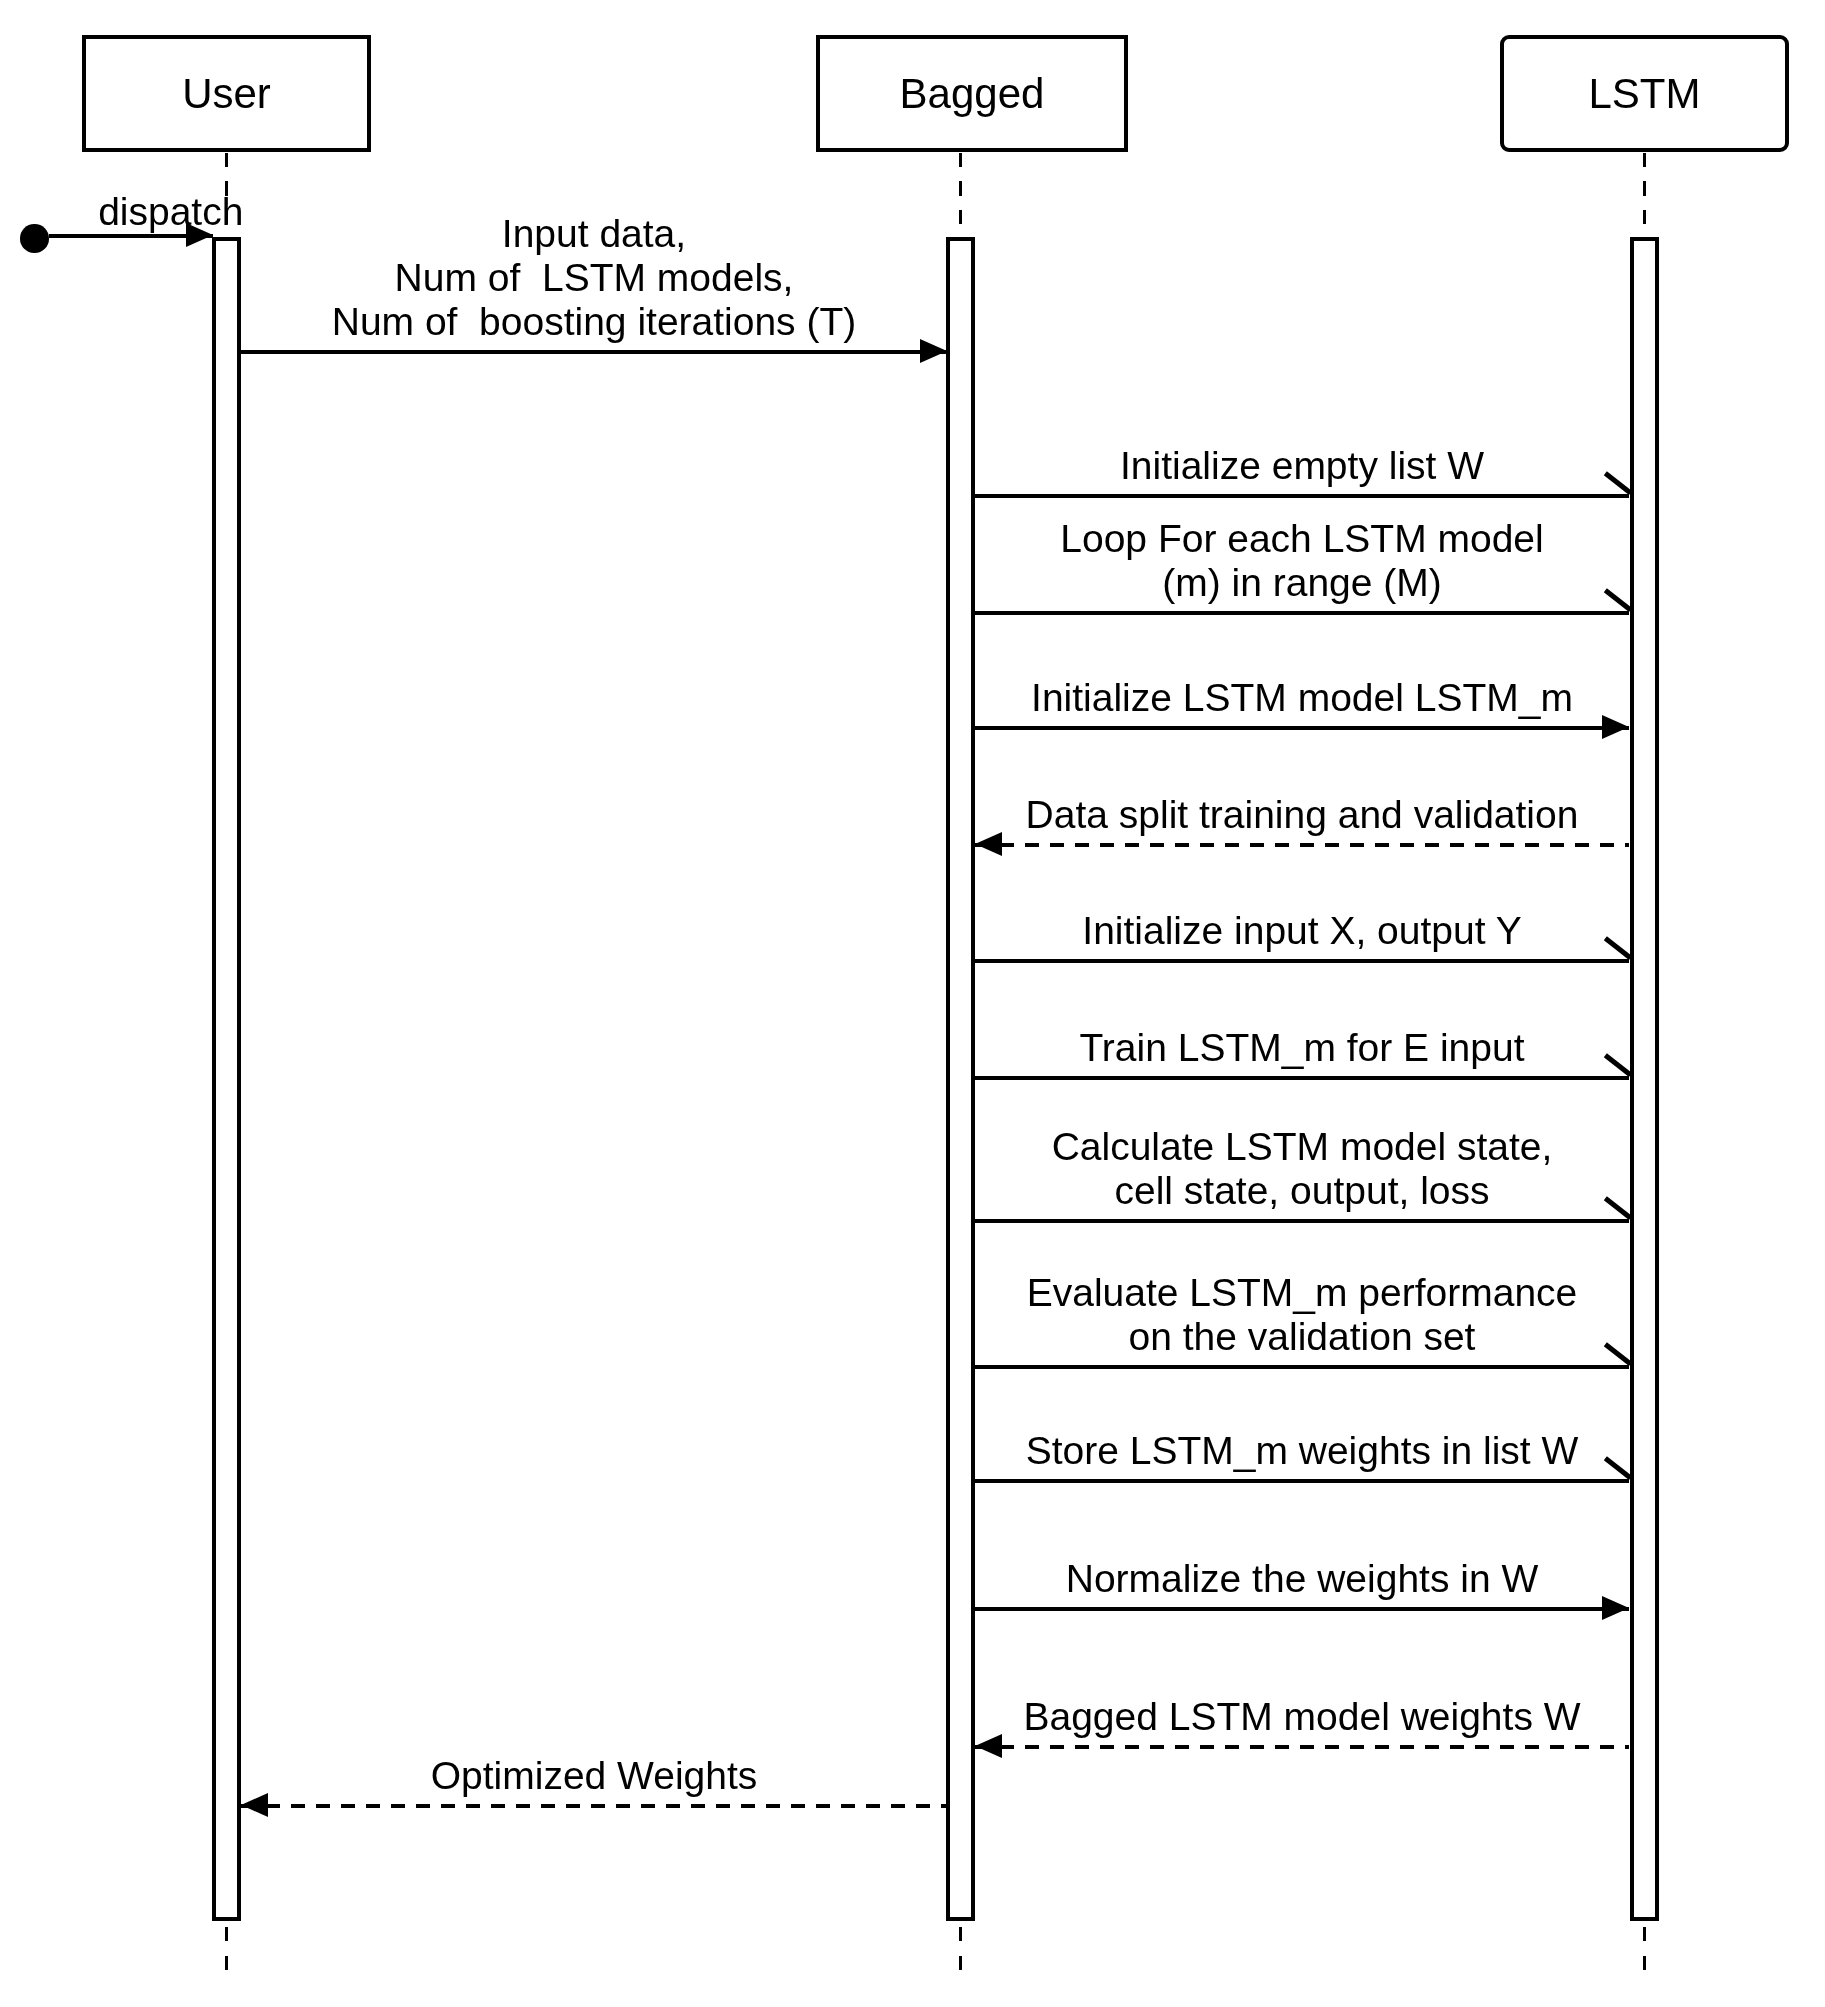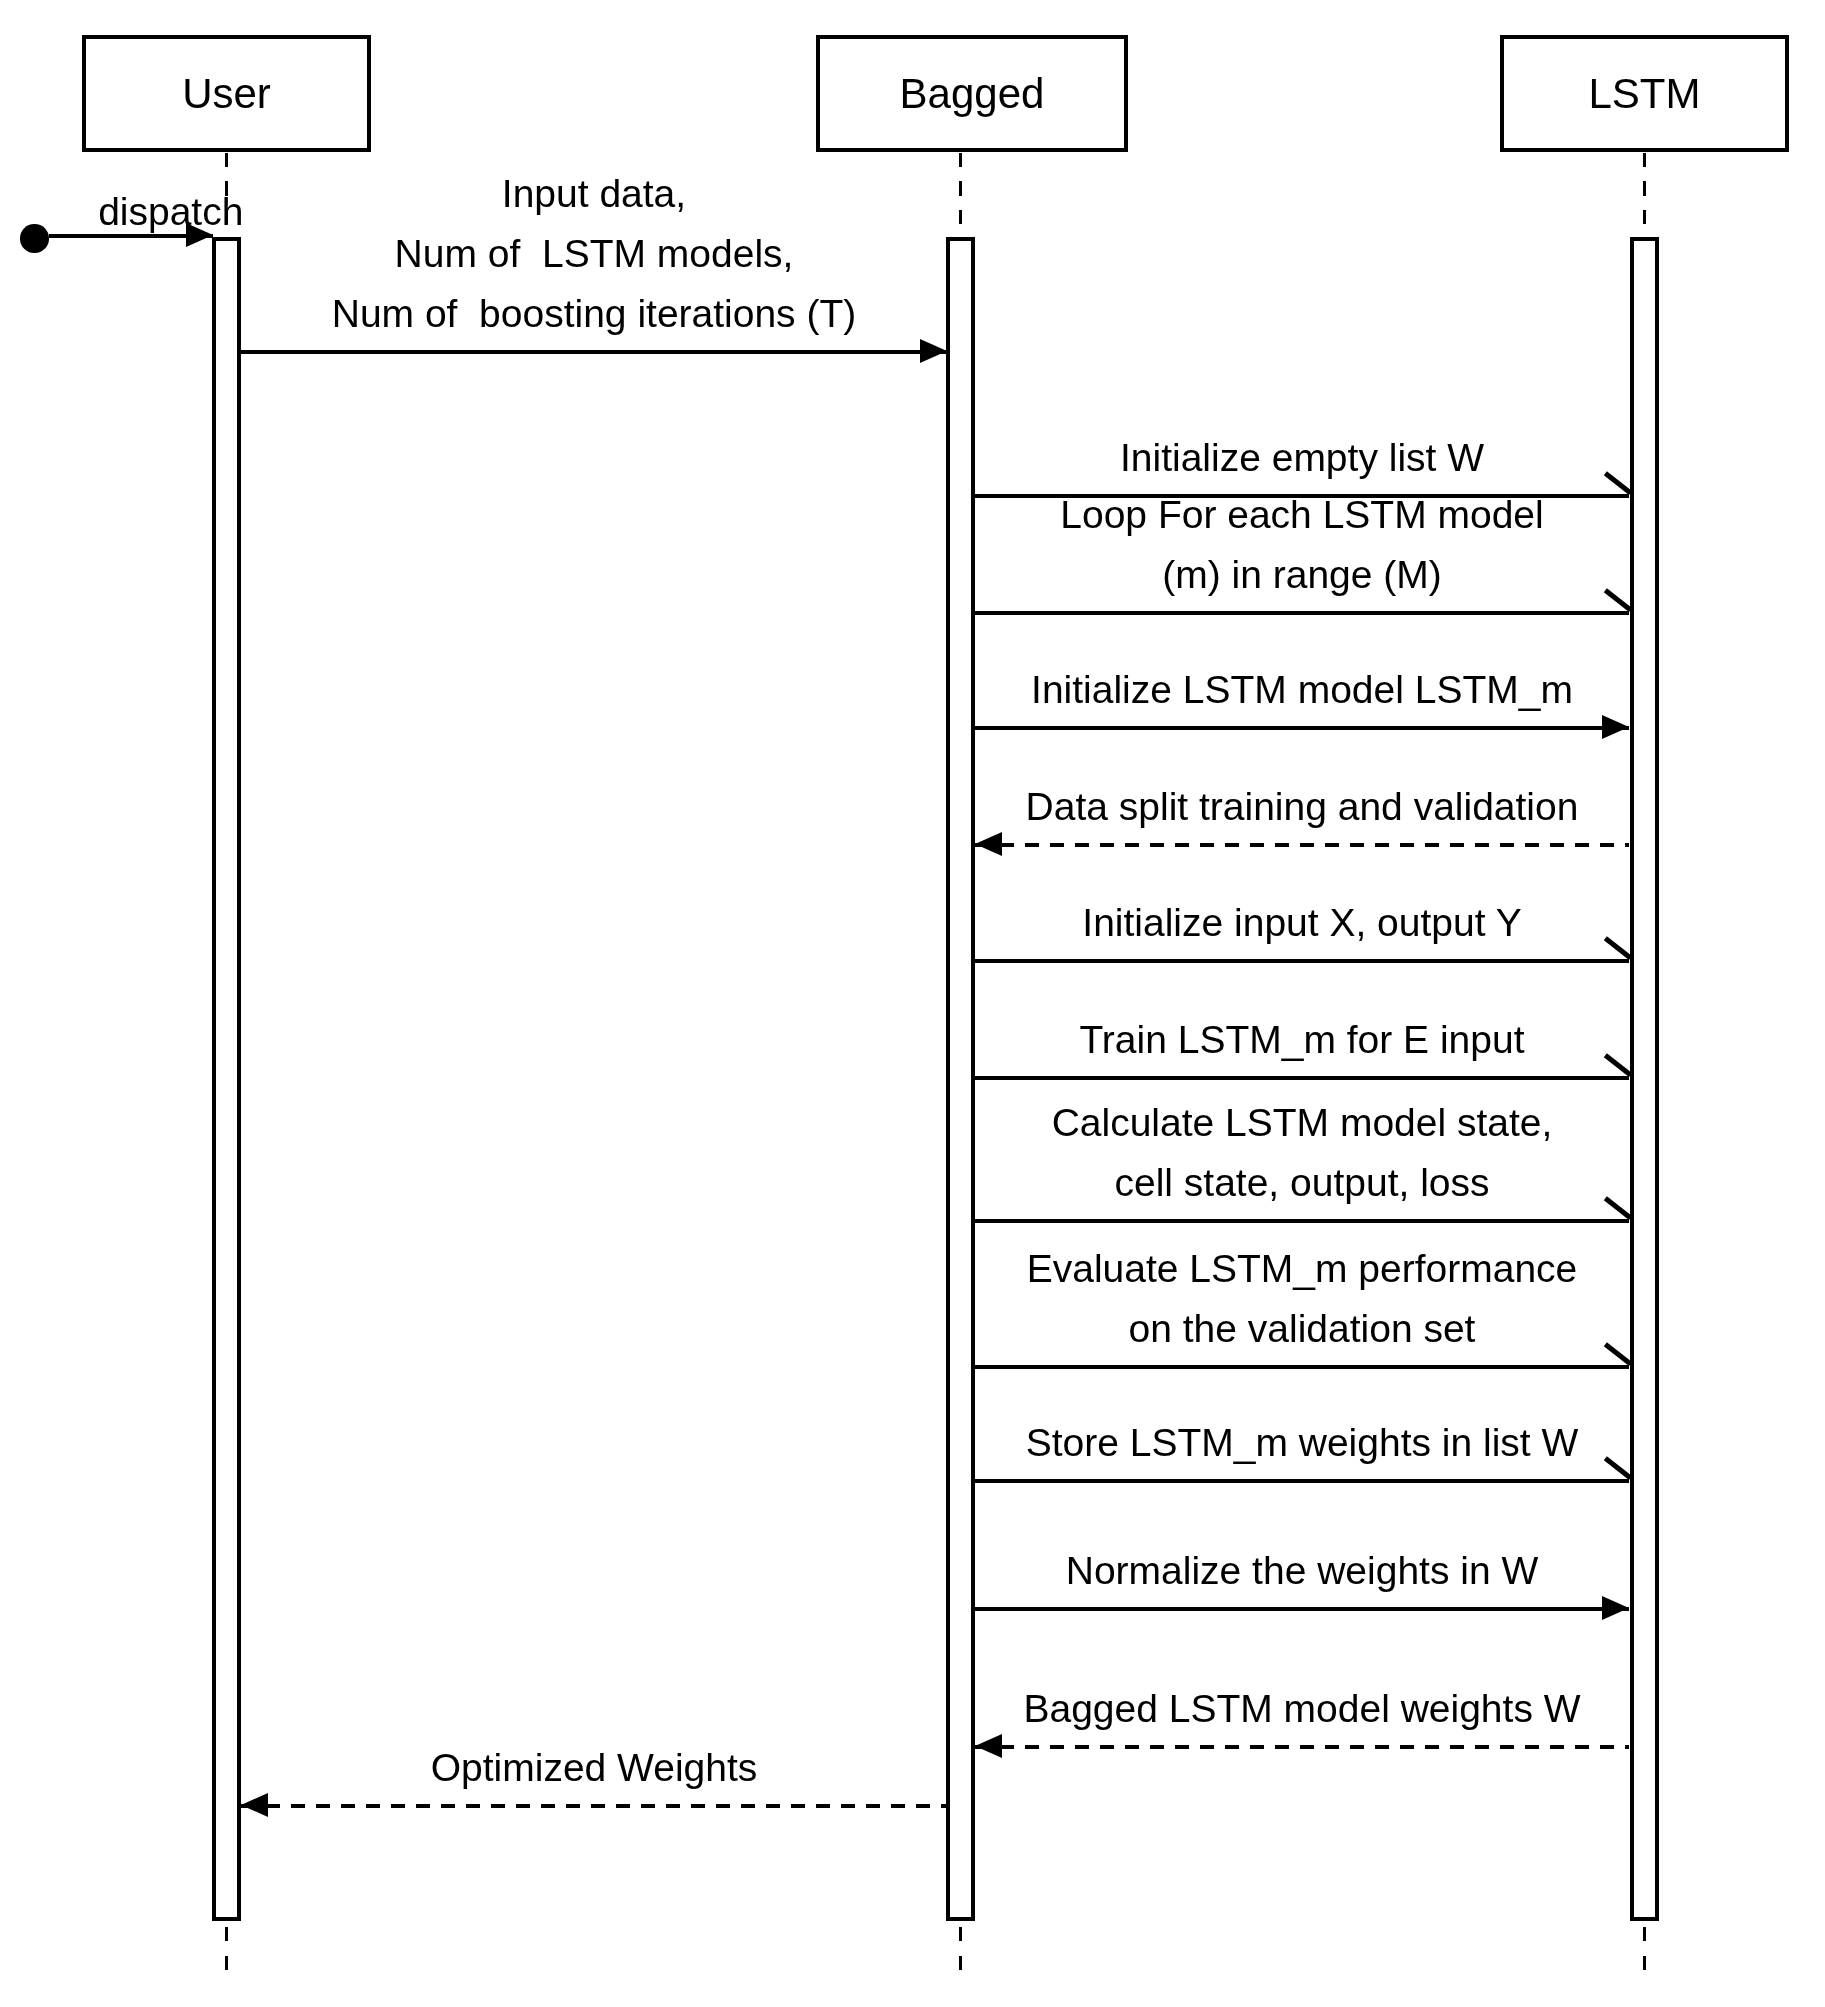--- a/index.html
+++ b/index.html
@@ -25,21 +25,21 @@
     border:4.2px solid #000;background:#fff;box-sizing:border-box;
   }
   
   .msg{position:absolute;height:0;}
   .msg .line{position:absolute;left:0;right:0;top:-4.2px;height:4.2px;background:#000;}
   .msg.dashed .line{
     background:repeating-linear-gradient(90deg,#000 0 14.3px,transparent 14.3px 25px);
   }
   .msg .label{
     position:absolute;left:-76px;right:-76px;bottom:10px;
-    text-align:center;font-size:39px;line-height:60px;white-space:pre;
+    text-align:center;font-size:39px;line-height:44px;white-space:pre;
   }
   .head-r{
     position:absolute;right:0;top:-15px;width:0;height:0;
     border-left:27px solid #000;border-top:12.6px solid transparent;border-bottom:12.6px solid transparent;
   }
   .head-l{
     position:absolute;left:0;top:-15px;width:0;height:0;
     border-right:27px solid #000;border-top:12.6px solid transparent;border-bottom:12.6px solid transparent;
   }
   .tick{
@@ -53,21 +53,21 @@
 <body>
 
 <div class="canvas">
 
   <div class="actor" style="left:82px;width:289px;">
     <span>User</span>
   </div>
   <div class="actor" style="left:816px;width:312px;">
     <span>Bagged</span>
   </div>
-  <div class="actor" style="left:1500px;width:289px;">
+  <div class="actor" style="left:1500px;width:289px;border-radius:9px;">
     <span>LSTM</span>
   </div>
 
   <div class="lifeline" style="left:225px;top:153px;height:85px;"></div>
   <div class="lifeline" style="left:959px;top:153px;height:85px;"></div>
   <div class="lifeline" style="left:1643px;top:153px;height:85px;"></div>
 
   <div class="bar" style="left:212px;"></div>
   <div class="bar" style="left:946px;"></div>
   <div class="bar" style="left:1630px;"></div>

